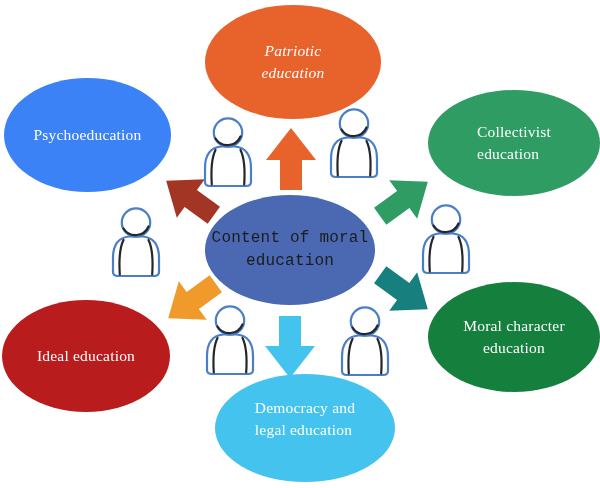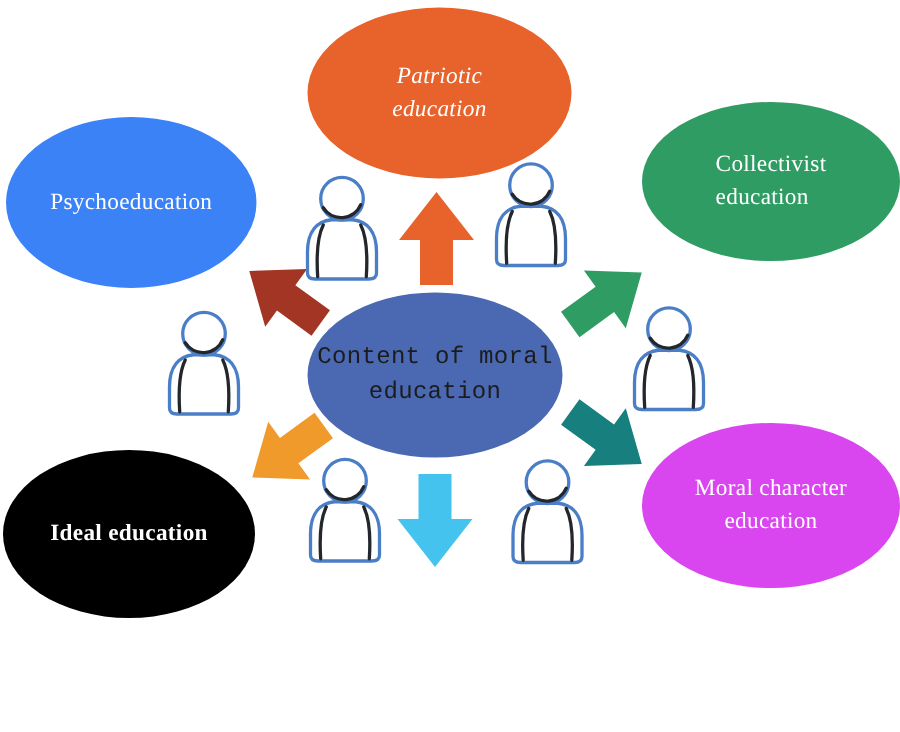--- a/index.html
+++ b/index.html
@@ -11,21 +11,21 @@
   .node {
     position:absolute; z-index:2; border-radius:50%;
     display:flex; align-items:center; justify-content:center;
     text-align:center; white-space:pre-line;
     font-size:15.5px; line-height:1.42; letter-spacing:0.2px;
   }
   .node span { display:block; }
   .align-left span { text-align:left; }
   .n-center       { left:205px; top:195px; width:170px; height:110px; color:#1c1c1c; font-size:16px;font-family:Liberation Mono, monospace; }
   .n-patriotic    { left:205px; top:5px;   width:176px; height:114px; color:#ffffff; }
-  .n-collectivist { left:428px; top:68px;  width:172px; height:106px; color:#ffffff; }
+  .n-collectivist { left:428px; top:90px;  width:172px; height:106px; color:#ffffff; }
   .n-moral        { left:428px; top:282px; width:172px; height:110px; color:#ffffff; }
   .n-democracy    { left:215px; top:374px; width:180px; height:108px; color:#ffffff; padding-bottom:18px; box-sizing:border-box; }
   .n-ideal        { left:2px;   top:300px; width:168px; height:112px; color:#ffffff; }
   .n-psycho       { left:4px;   top:78px;  width:167px; height:114px; color:#ffffff; }
 </style>
 </head>
 <body>
 
 <div class="canvas">
 
@@ -83,27 +83,31 @@
   <div class="node n-patriotic" style="background: rgb(232, 98, 44); font-style: italic;">
     <span>Patriotic
 education</span>
   </div>
 
   <div class="node n-collectivist align-left" style="background: rgb(47, 156, 100);">
     <span>Collectivist
 education</span>
   </div>
 
-  <div class="node n-moral" style="background: #d946ef;">
+  <div class="node n-moral" style="background: #15803d;">
     <span>Moral character
 education</span>
   </div>
 
+  <div class="node n-democracy align-left" style="background: rgb(68, 195, 239);">
+    <span>Democracy and
+legal education</span>
+  </div>
 
-  <div class="node n-ideal" style="background: #000000; font-weight: bold;">
+  <div class="node n-ideal" style="background: #b91c1c;">
     <span>Ideal education</span>
   </div>
 
   <div class="node n-psycho" style="background: #3b82f6;">
     <span>Psychoeducation</span>
   </div>
 
   <div class="node n-center" style="background: rgb(74, 105, 178);">
     <span>Content of moral
 education</span>

